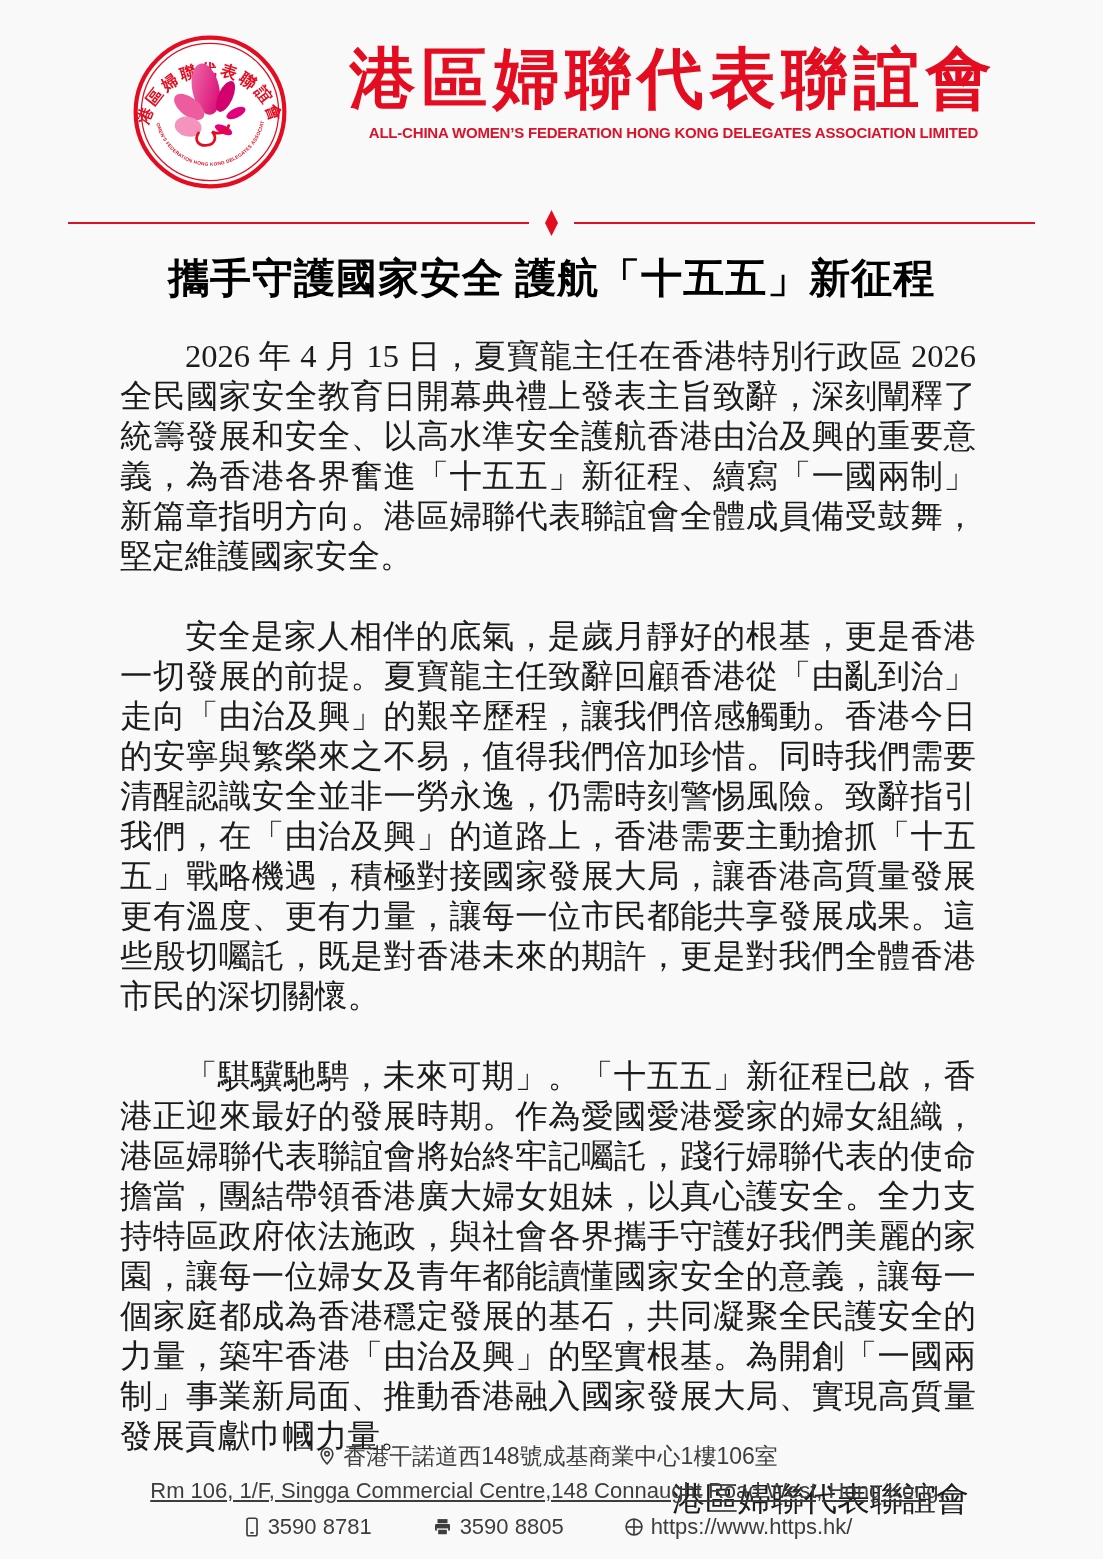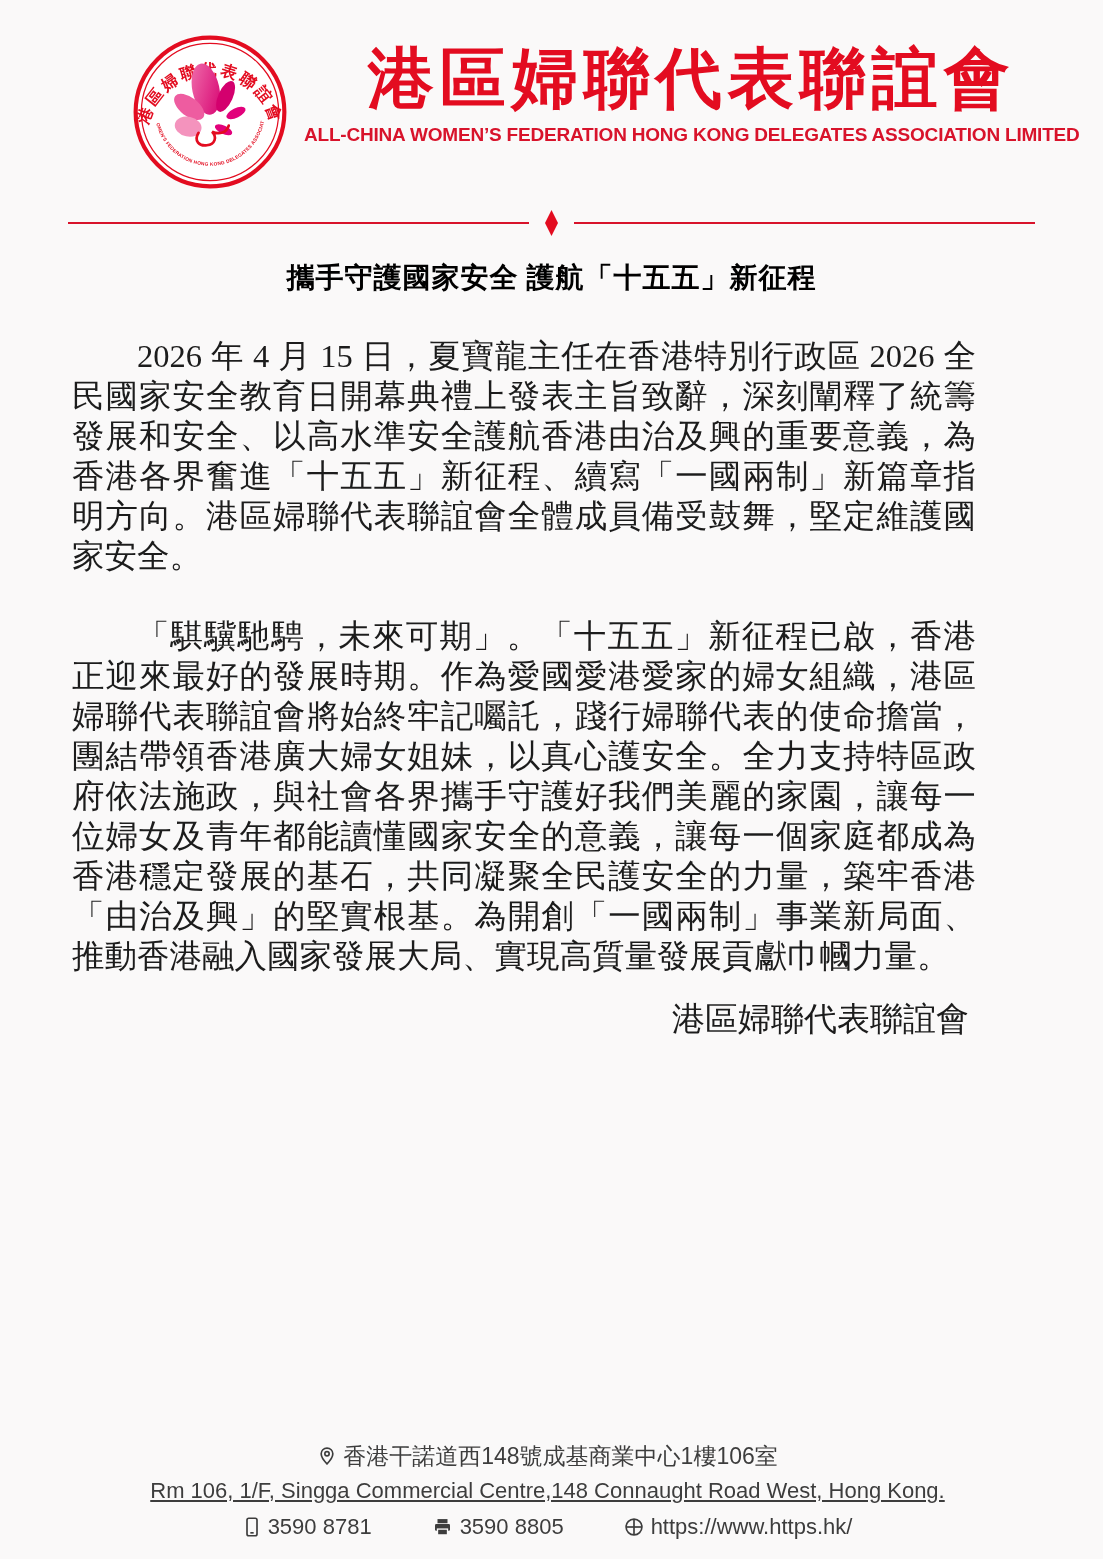--- a/index.html
+++ b/index.html
@@ -6,36 +6,36 @@
   body{width:1103px;height:1559px;background:#faf9f9;overflow:hidden;
        font-family:"Liberation Serif","DejaVu Serif",serif;color:#1c1c1c;}
   .page{position:relative;width:1103px;height:1559px;box-sizing:border-box;}
 
   
   .letterhead{display:flex;align-items:flex-start;padding:34px 60px 0 132px;gap:16px;}
   .logo{flex:0 0 156px;}
   .head-text{flex:1;text-align:center;padding-top:8px;}
   .org-zh{font-size:66px;line-height:74px;font-weight:bold;color:#e30c20;
           letter-spacing:6px;white-space:nowrap;}
-  .org-en{font-size:19px;font-weight:bold;color:#d8132b;margin-top:8px;
+  .org-en{font-size:15px;font-weight:bold;color:#d8132b;margin-top:8px;
           font-family:"Liberation Sans","DejaVu Sans",sans-serif;letter-spacing:-0.2px;
           white-space:nowrap;}
 
   
   .divider{display:flex;align-items:center;margin:16px 68px 0 68px;height:26px;gap:16px;}
   .divider .line{flex:1;height:2.5px;background:#d8132b;}
   .diamond{width:13px;height:26px;background:#e30c20;
            clip-path:polygon(50% 0,100% 50%,50% 100%,0 50%);}
 
   
   .title{margin-top:14px;text-align:center;font-weight:bold;color:#000;}
-  .title .t-line{font-size:28px;line-height:56px;letter-spacing:1px;}
+  .title .t-line{font-size:41px;line-height:56px;letter-spacing:1px;}
 
   
-  .article{padding:30px 127px 0 72px;font-size:32.5px;line-height:40px;
+  .article{padding:30px 127px 0 120px;font-size:32.5px;line-height:40px;
            text-align:justify;}
   .article p{margin:0 0 40px 0;text-indent:2em;}
   .article p:last-child{margin-bottom:12px;}
 
   
   .signature{margin-top:16px;padding-right:134px;text-align:right;
              font-size:33px;line-height:55px;}
 
   
   .footer{position:absolute;left:0;right:8px;bottom:18px;text-align:center;
@@ -94,20 +94,21 @@
     <span class="diamond"></span>
     <span class="line"></span>
   </div>
 
   <div class="title">
     <div class="t-line">攜手守護國家安全 護航「十五五」新征程</div>
   </div>
 
   <main class="article">
     <p>2026 年 4 月 15 日，夏寶龍主任在香港特別行政區 2026 全民國家安全教育日開幕典禮上發表主旨致辭，深刻闡釋了統籌發展和安全、以高水準安全護航香港由治及興的重要意義，為香港各界奮進「十五五」新征程、續寫「一國兩制」新篇章指明方向。港區婦聯代表聯誼會全體成員備受鼓舞，堅定維護國家安全。</p>
+    <p>安全是家人相伴的底氣，是歲月靜好的根基，更是香港一切發展的前提。夏寶龍主任致辭回顧香港從「由亂到治」走向「由治及興」的艱辛歷程，讓我們倍感觸動。香港今日的安寧與繁榮來之不易，值得我們倍加珍惜。同時我們需要清醒認識安全並非一勞永逸，仍需時刻警惕風險。致辭指引我們，在「由治及興」的道路上，香港需要主動搶抓「十五五」戰略機遇，積極對接國家發展大局，讓香港高質量發展更有溫度、更有力量，讓每一位市民都能共享發展成果。這些殷切囑託，既是對香港未來的期許，更是對我們全體香港市民的深切關懷。</p>
     <p>「騏驥馳騁，未來可期」。「十五五」新征程已啟，香港正迎來最好的發展時期。作為愛國愛港愛家的婦女組織，港區婦聯代表聯誼會將始終牢記囑託，踐行婦聯代表的使命擔當，團結帶領香港廣大婦女姐妹，以真心護安全。全力支持特區政府依法施政，與社會各界攜手守護好我們美麗的家園，讓每一位婦女及青年都能讀懂國家安全的意義，讓每一個家庭都成為香港穩定發展的基石，共同凝聚全民護安全的力量，築牢香港「由治及興」的堅實根基。為開創「一國兩制」事業新局面、推動香港融入國家發展大局、實現高質量發展貢獻巾幗力量。</p>
   </main>
 
   <div class="signature">
     <div>港區婦聯代表聯誼會</div>
 
   </div>
 
   <footer class="footer">
     <div class="f-zh">

